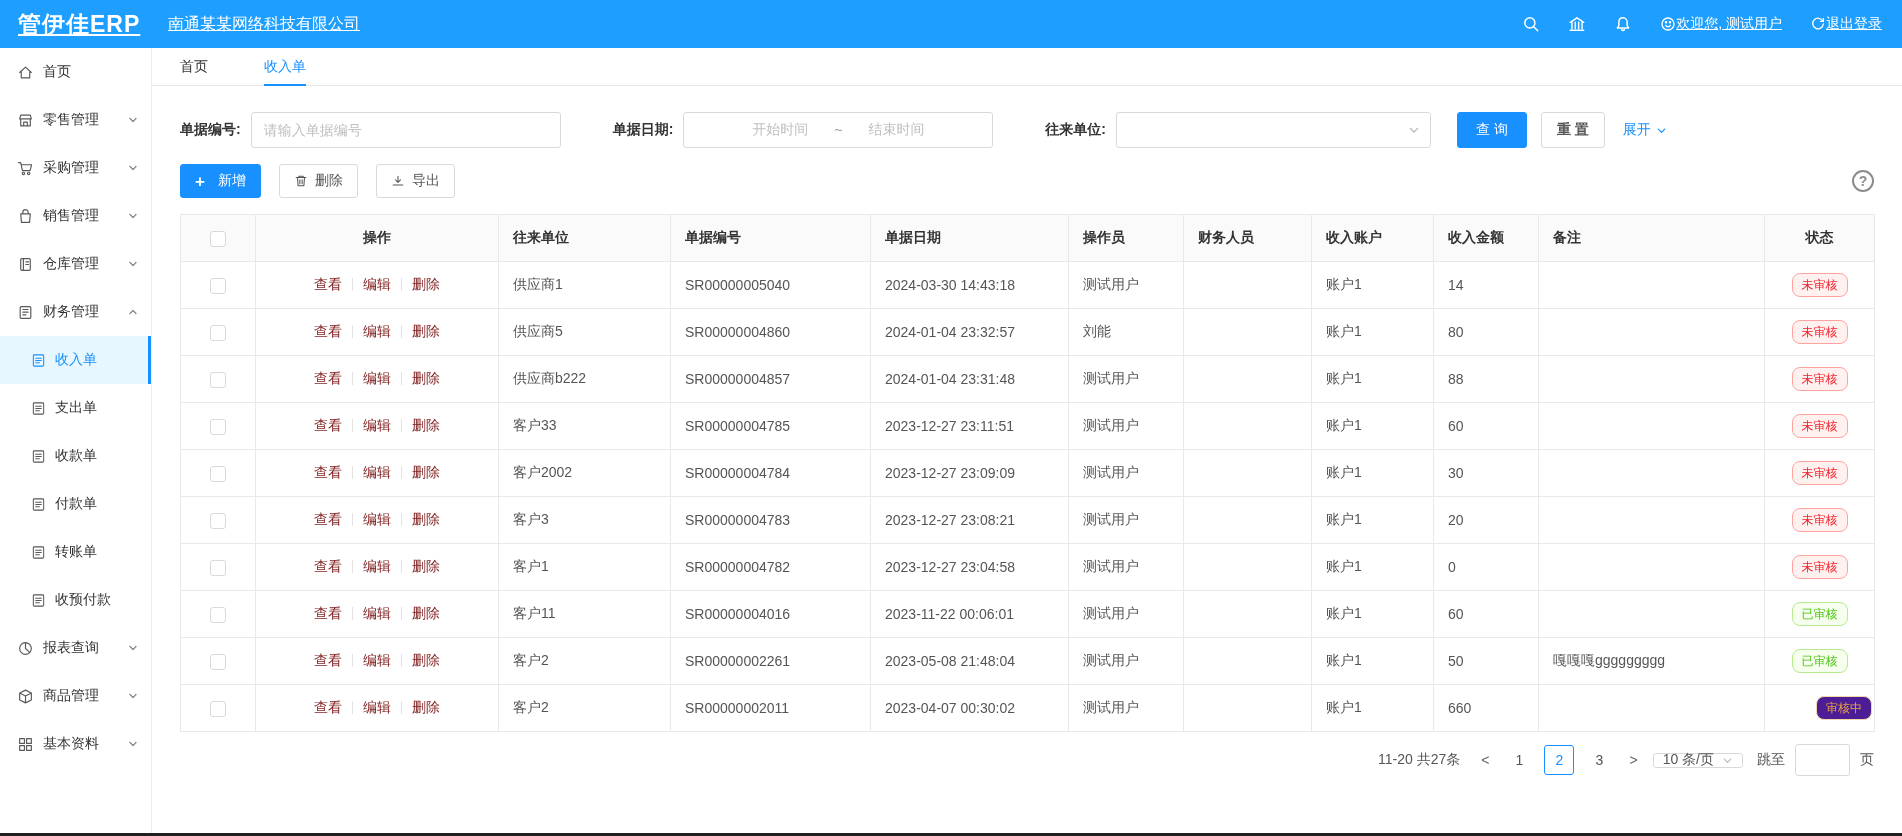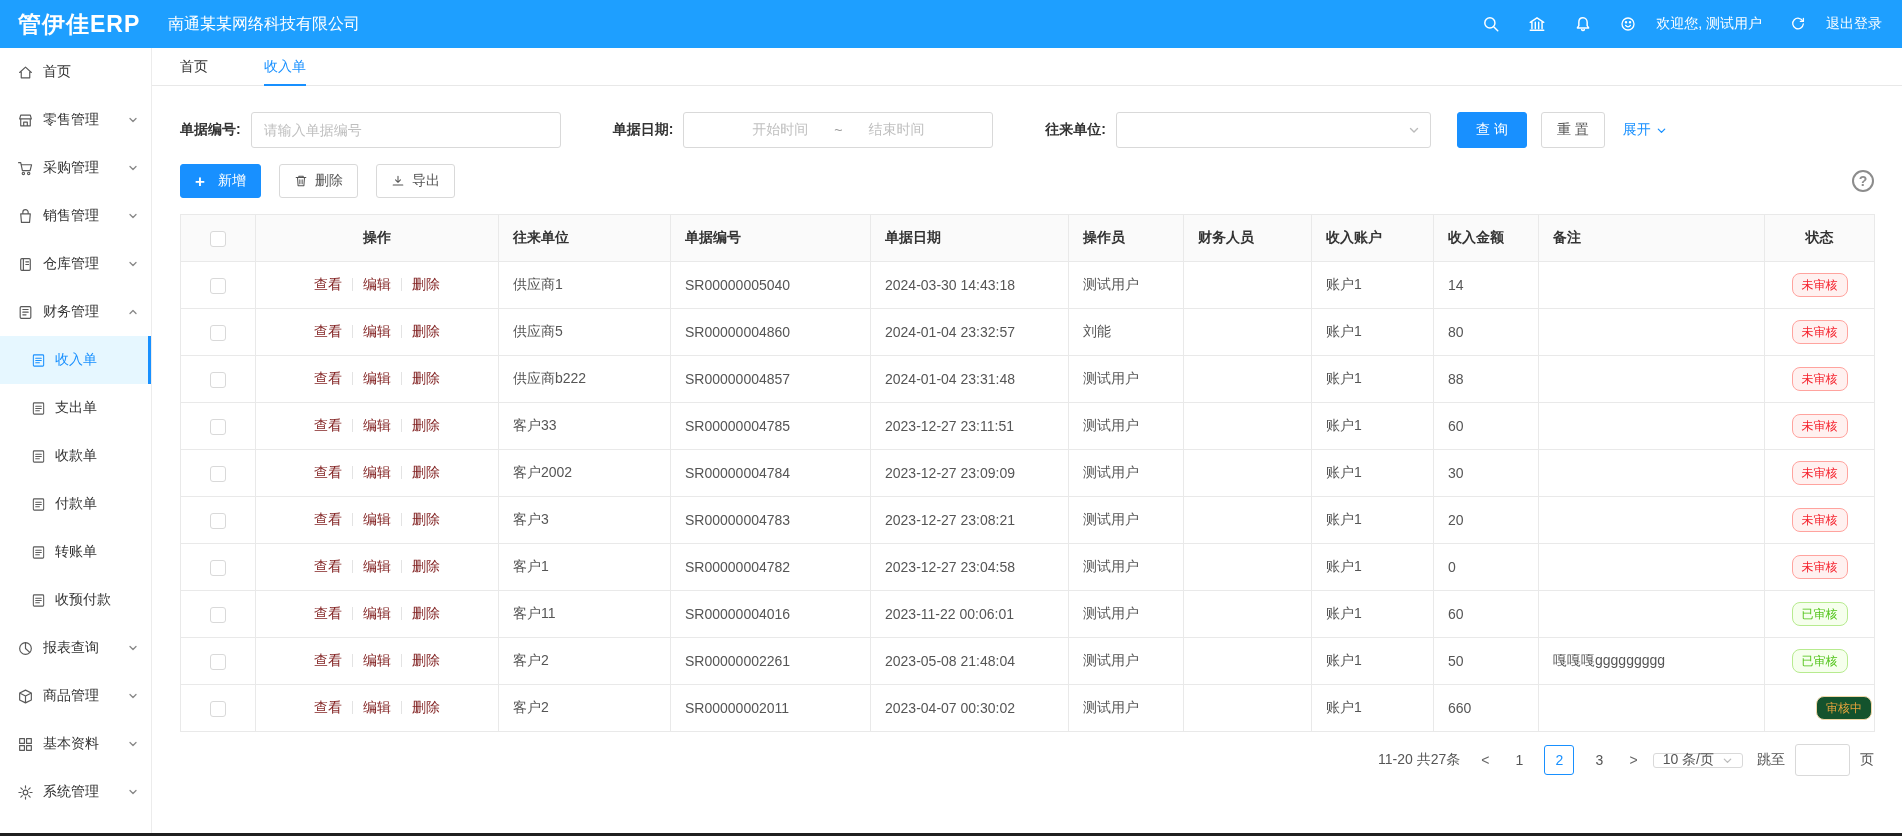--- a/index.html
+++ b/index.html
@@ -4,26 +4,26 @@
 <style>
   * { box-sizing: border-box; margin: 0; padding: 0; }
   html, body { width: 1902px; height: 836px; }
   body {
     font-family: "Liberation Sans", "DejaVu Sans", sans-serif;
     background: #fff; color: #333; overflow: hidden; position: relative;
   }
   svg { display: block; }
 
   
-  .header { height: 48px; background: #1e9fff; display: flex; align-items: center; color: #fff; }
+  .header { height: 48px; background: #1e9fff; display: flex; align-items: center; color: #fff; text-decoration: underline; }
   .logo { width: 152px; flex: none; padding-left: 18px; font-size: 23px; font-weight: bold; letter-spacing: 1px; }
   .company { font-size: 16px; margin-left: 16px; }
   .header-right { margin-left: auto; display: flex; align-items: center; gap: 28px; padding-right: 20px; font-size: 14px; }
   .hicon { cursor: pointer; display: flex; align-items: center; }
-  .hgroup { display: flex; align-items: center; gap: 20px; cursor: pointer; }
+  .hgroup { display: flex; align-items: center; gap: 0; cursor: pointer; }
   .hsvg { stroke: #fff; fill: none; stroke-width: 1.3; stroke-linecap: round; stroke-linejoin: round; }
 
   
   .layout { display: flex; height: 788px; }
 
   
   .sidebar { width: 152px; flex: none; border-right: 1px solid #ececec; overflow: hidden; background: #fff; }
   .menu-item { height: 48px; display: flex; align-items: center; padding: 0 13px 0 17px; font-size: 14px; color: #333; cursor: pointer; }
   .menu-item .micon { width: 17px; height: 17px; margin-right: 9px; flex: none; }
   .menu-item .chev { margin-left: auto; }
@@ -50,21 +50,21 @@
   .finput { width: 310px; height: 36px; border: 1px solid #d9d9d9; border-radius: 3px; padding: 0 12px; font-size: 14px; font-family: inherit; color: #333; outline: none; }
   .finput::placeholder { color: #bfbfbf; }
   .frange { width: 310px; height: 36px; border: 1px solid #d9d9d9; border-radius: 3px; display: flex; align-items: center; justify-content: center; gap: 26px; color: #bfbfbf; cursor: text; }
   .frange .sep { color: #999; }
   .fselect { width: 315px; height: 36px; border: 1px solid #d9d9d9; border-radius: 3px; display: flex; align-items: center; padding: 0 10px; cursor: pointer; }
   .fselect .selval { flex: 1; color: #333; }
   .fselect svg, .expand svg, .psize svg { stroke: #bbb; fill: none; stroke-width: 1.4; stroke-linecap: round; stroke-linejoin: round; }
   .btn { height: 36px; border-radius: 3px; font-size: 14px; font-family: inherit; cursor: pointer; display: inline-flex; align-items: center; justify-content: center; padding: 0 18px; background: #fff; border: 1px solid #d9d9d9; color: #555; }
   .btn.primary { background: #1890ff; border-color: #1890ff; color: #fff; }
   .btn-search { margin-left: 26px; }
-  .btn-reset { margin-left: 14px; padding: 0 15px; }
+  .btn-reset { margin-left: 14px; padding: 0 15px; font-weight: bold; }
   .expand { margin-left: 18px; color: #1890ff; display: inline-flex; align-items: center; gap: 5px; cursor: pointer; text-decoration: none; }
   .expand svg { stroke: #1890ff; }
 
   
   .toolbar { margin-top: 16px; display: flex; align-items: center; gap: 18px; }
   .tbtn { height: 34px; padding: 0 14px; gap: 7px; }
   .tbtn svg { stroke: #555; fill: none; stroke-width: 1.2; stroke-linecap: round; stroke-linejoin: round; }
   .plus { font-size: 17px; line-height: 1; margin-right: 6px; font-weight: bold; }
   .help { margin-left: auto; width: 22px; height: 22px; border: 2px solid #8c8c8c; border-radius: 50%; color: #8c8c8c; font-size: 14px; font-weight: bold; display: flex; align-items: center; justify-content: center; cursor: pointer; }
 
@@ -73,21 +73,21 @@
   th, td { border: 1px solid #e9e9e9; height: 47px; padding: 0 14px; overflow: hidden; white-space: nowrap; text-overflow: ellipsis; }
   thead th { background: #fafafa; font-weight: bold; color: #333; text-align: left; }
   td { color: #555; }
   .c-center { text-align: center; padding: 4px 4px; }
   .checkbox { width: 16px; height: 16px; border: 1px solid #d9d9d9; border-radius: 3px; background: #fff; display: inline-block; vertical-align: middle; cursor: pointer; }
   .c-ops a { color: #7f1d1d; text-decoration: none; cursor: pointer; }
   .vsep { display: inline-block; width: 1px; height: 13px; background: #e3e3e3; margin: 0 10px; vertical-align: -2px; }
   .badge { display: inline-block; font-size: 12px; line-height: 18px; padding: 2px 9px; border-radius: 8px; border: 1px solid transparent; }
   .badge.red { color: #f5222d; background: #fff1f0; border-color: #ffa39e; }
   .badge.green { color: #52c41a; background: #f6ffed; border-color: #b7eb8f; }
-  .badge.gold { color: #e6a23c; background: #14532d; border-color: #f0d8a8; margin-left: 47px; }
+  .badge.gold { color: #e6a23c; background: #4c1d95; border-color: #f0d8a8; margin-left: 47px; }
 
   
   .pagination { margin-top: 12px; display: flex; justify-content: flex-end; align-items: center; gap: 10px; font-size: 14px; color: #555; width: 1694px; }
   .ptotal { margin-right: 6px; color: #555; }
   .parrow { color: #666; padding: 0 5px; cursor: pointer; font-size: 14px; }
   .pnum { min-width: 30px; height: 30px; line-height: 28px; text-align: center; cursor: pointer; border-radius: 3px; border: 1px solid transparent; }
   .pnum.current { border-color: #1890ff; color: #1890ff; background: #fff; }
   .psize { height: 15px; border: 1px solid #d9d9d9; border-radius: 3px; display: flex; align-items: center; gap: 8px; padding: 0 9px; cursor: pointer; color: #555; }
   .pjump-label { margin-left: 4px; }
   .pjump { width: 55px; height: 32px; border: 1px solid #d9d9d9; border-radius: 3px; outline: none; padding: 0 6px; font-family: inherit; font-size: 14px; }
@@ -309,34 +309,20 @@
             <rect x="9" y="9" width="4.5" height="4.5"></rect>
           </svg>
         </span>
       <span>基本资料</span>
       <span class="chev">
           <svg width="10" height="10" viewBox="0 0 10 10">
             <path d="M2 3.5 5 6.5 8 3.5"></path>
           </svg>
         </span>
     </div>
-    <div class="menu-item">
-      <span class="micon">
-          <svg width="17" height="17" viewBox="0 0 16 16">
-            <circle cx="8" cy="8" r="2.2"></circle>
-            <path d="M8 1.8v2M8 12.2v2M1.8 8h2M12.2 8h2M3.6 3.6 5 5M11 11l1.4 1.4M12.4 3.6 11 5M5 11l-1.4 1.4"></path>
-          </svg>
-        </span>
-      <span>系统管理</span>
-      <span class="chev">
-          <svg width="10" height="10" viewBox="0 0 10 10">
-            <path d="M2 3.5 5 6.5 8 3.5"></path>
-          </svg>
-        </span>
-    </div>
   </aside>
 
   <main class="content">
     <div class="tabbar">
       <div class="tab">首页</div>
       <div class="tab active">收入单</div>
     </div>
 
     <div class="inner">
 

